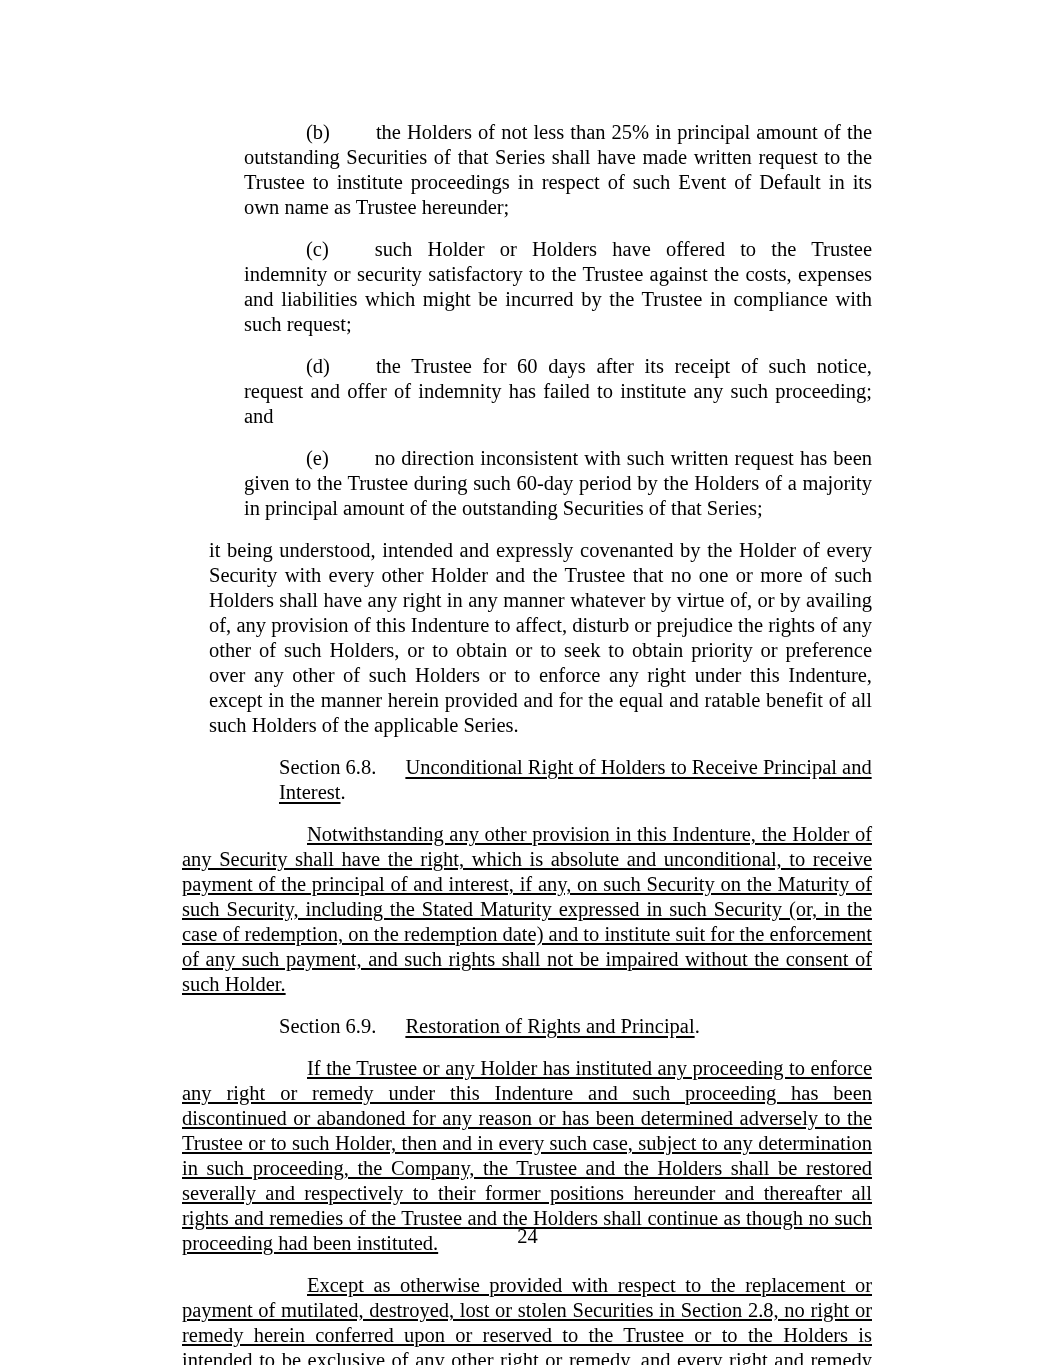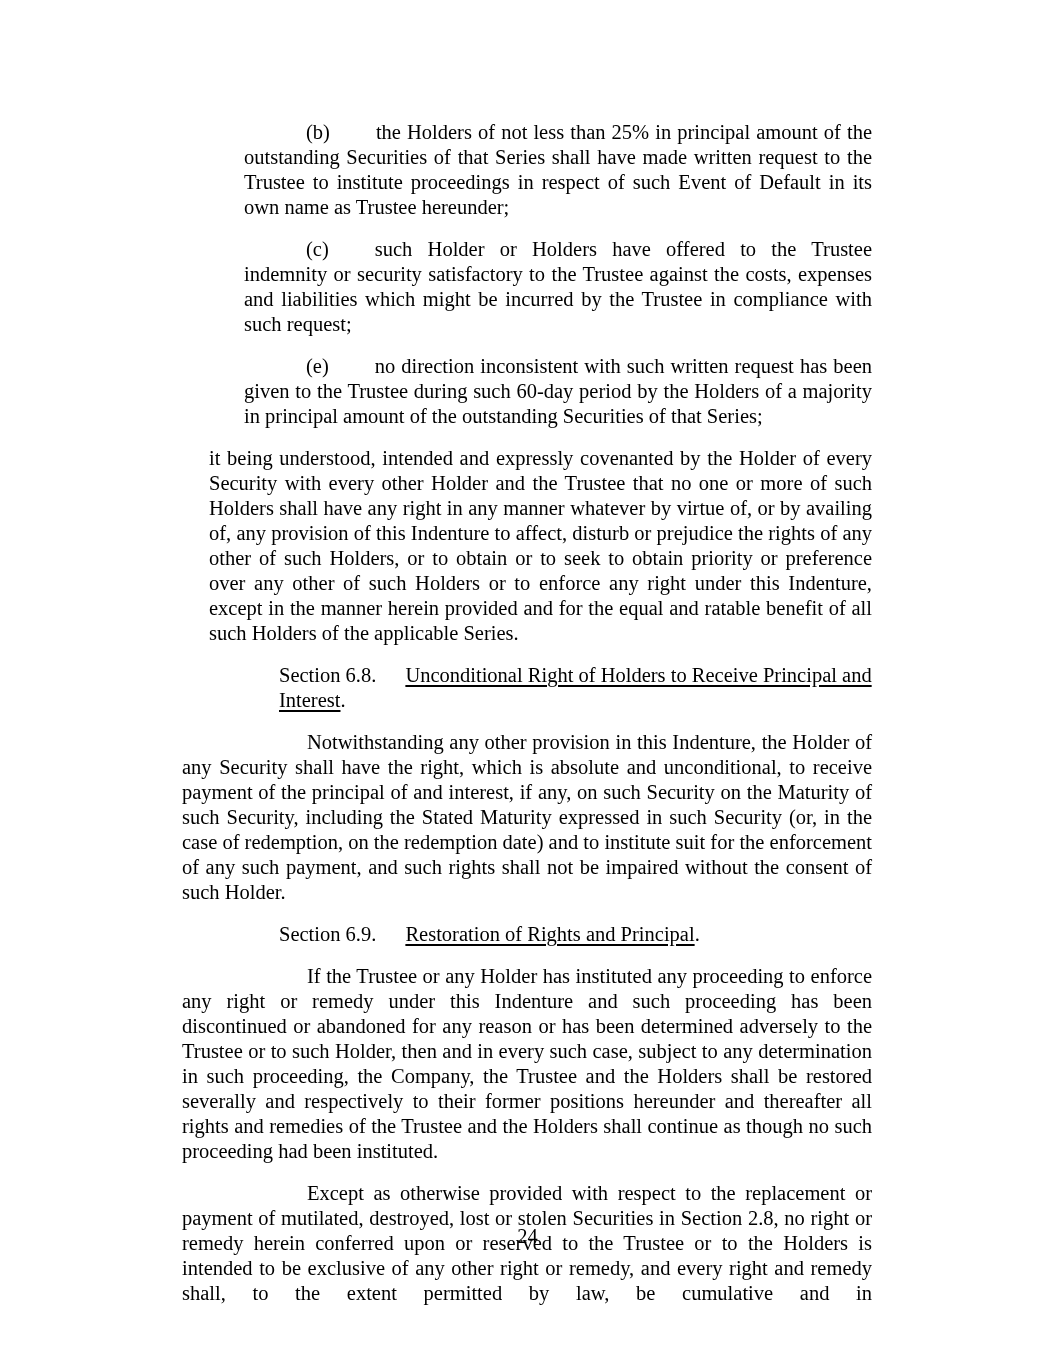--- a/index.html
+++ b/index.html
@@ -29,20 +29,21 @@
     margin-left: 62px;
     text-indent: 62px;
   }
   p.heading {
     margin-left: 97px;
     text-align: left;
     text-indent: 0;
   }
   p.body-para {
     text-indent: 125px;
+    text-decoration: underline;
   }
   p.closing {
     text-indent: 0;
     margin-left: 27px;
   }
   p.continues {
     text-align-last: justify;
   }
   .tab {
     display: inline-block;
@@ -70,20 +71,21 @@
 </style>
 </head>
 <body>
 
 <div class="page">
 
   <p class="clause"><span>(b)</span><span class="tab"></span><span>the Holders of not less than 25% in principal amount of the outstanding Securities of that Series shall have made written request to the Trustee to institute proceedings in respect of such Event of Default in its own name as Trustee hereunder;</span></p>
 
   <p class="clause"><span>(c)</span><span class="tab"></span><span>such Holder or Holders have offered to the Trustee indemnity or security satisfactory to the Trustee against the costs, expenses and liabilities which might be incurred by the Trustee in compliance with such request;</span></p>
 
+  <p class="clause"><span>(d)</span><span class="tab"></span><span>the Trustee for 60 days after its receipt of such notice, request and offer of indemnity has failed to institute any such proceeding; and</span></p>
 
   <p class="clause"><span>(e)</span><span class="tab"></span><span>no direction inconsistent with such written request has been given to the Trustee during such 60-day period by the Holders of a majority in principal amount of the outstanding Securities of that Series;</span></p>
 
   <p class="closing">it being understood, intended and expressly covenanted by the Holder of every Security with every other Holder and the Trustee that no one or more of such Holders shall have any right in any manner whatever by virtue of, or by availing of, any provision of this Indenture to affect, disturb or prejudice the rights of any other of such Holders, or to obtain or to seek to obtain priority or preference over any other of such Holders or to enforce any right under this Indenture, except in the manner herein provided and for the equal and ratable benefit of all such Holders of the applicable Series.</p>
 
   <p class="heading"><span>Section 6.8.</span><span class="htab"></span><span class="underlined">Unconditional Right of Holders to Receive Principal and Interest</span><span>.</span></p>
 
   <p class="body-para">Notwithstanding any other provision in this Indenture, the Holder of any Security shall have the right, which is absolute and unconditional, to receive payment of the principal of and interest, if any, on such Security on the Maturity of such Security, including the Stated Maturity expressed in such Security (or, in the case of redemption, on the redemption date) and to institute suit for the enforcement of any such payment, and such rights shall not be impaired without the consent of such Holder.</p>
 
   <p class="heading"><span>Section 6.9.</span><span class="htab"></span><span class="underlined">Restoration of Rights and Principal</span><span>.</span></p>

